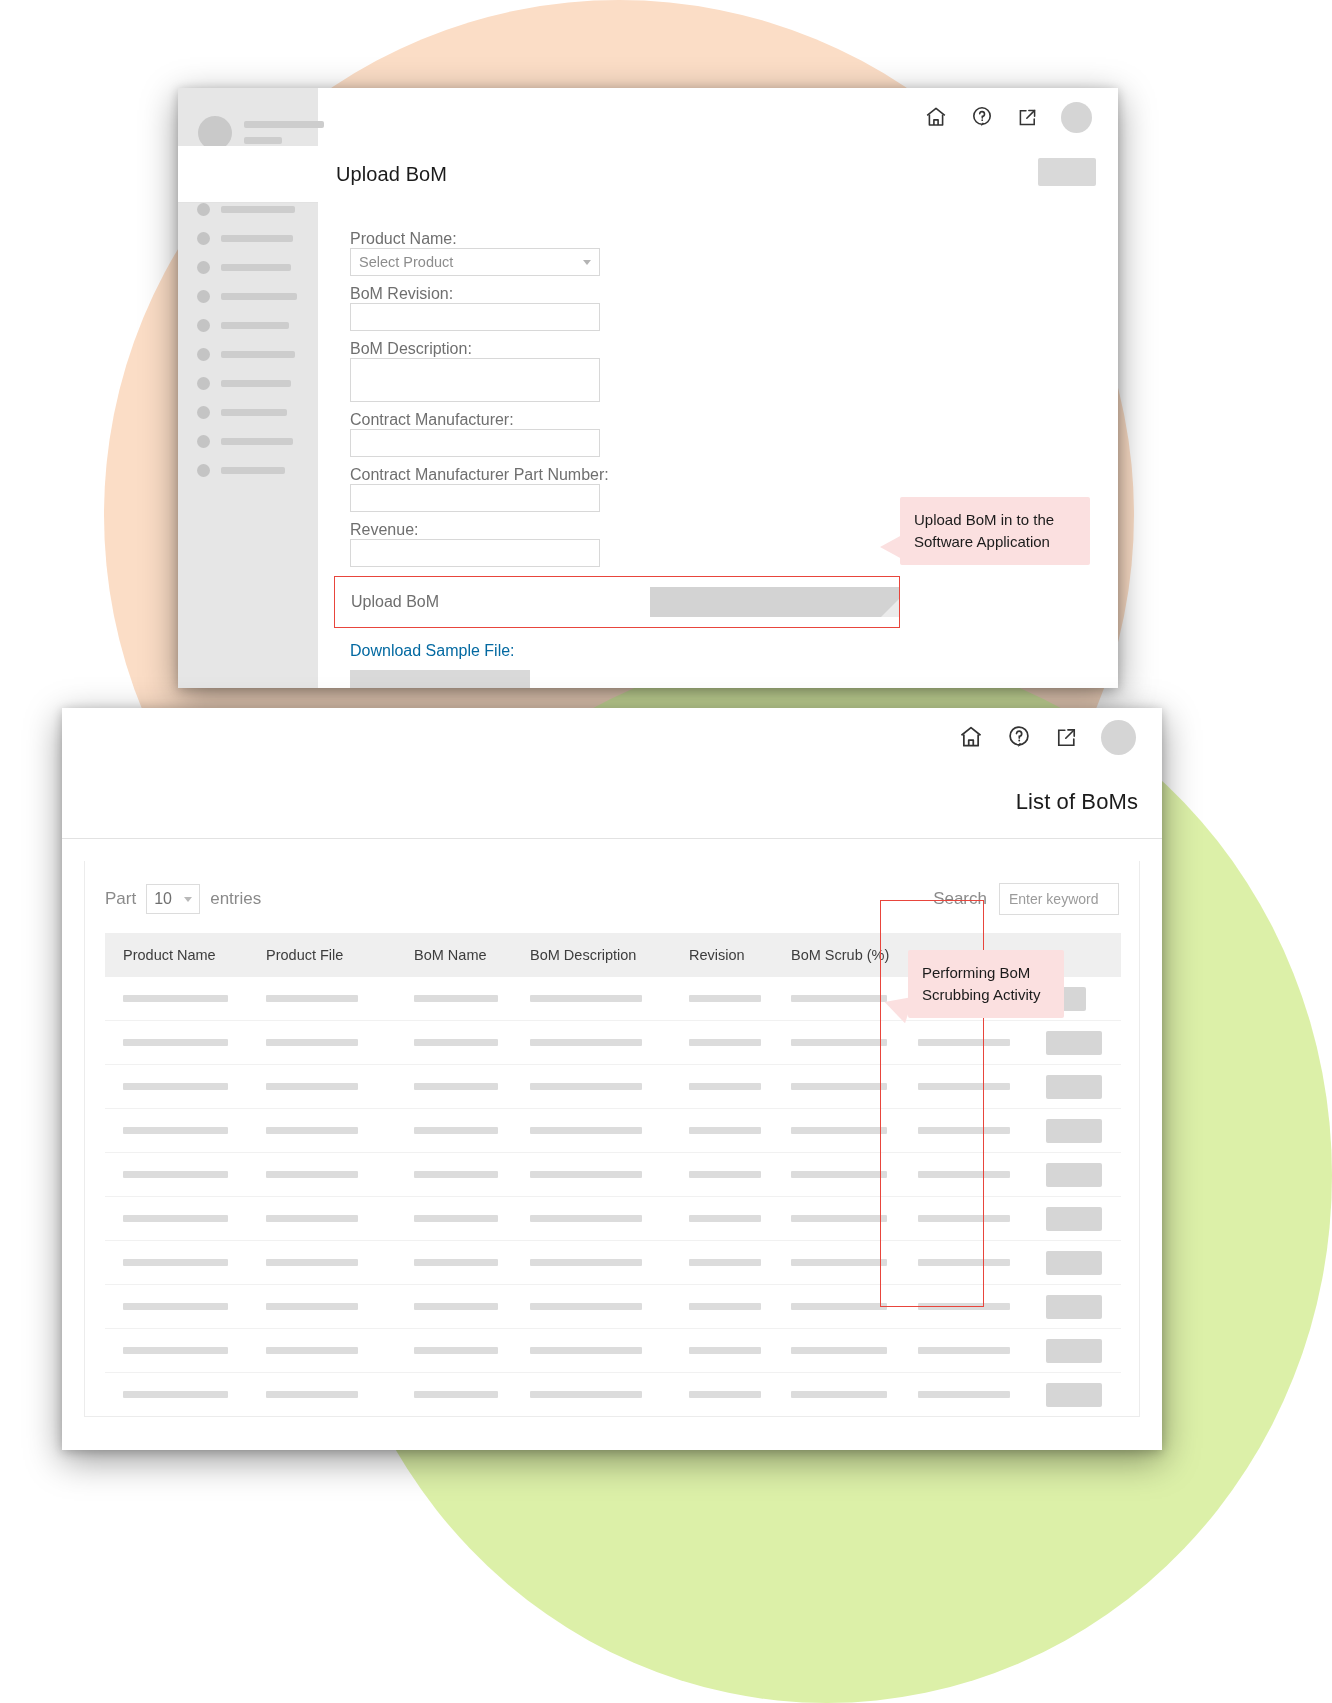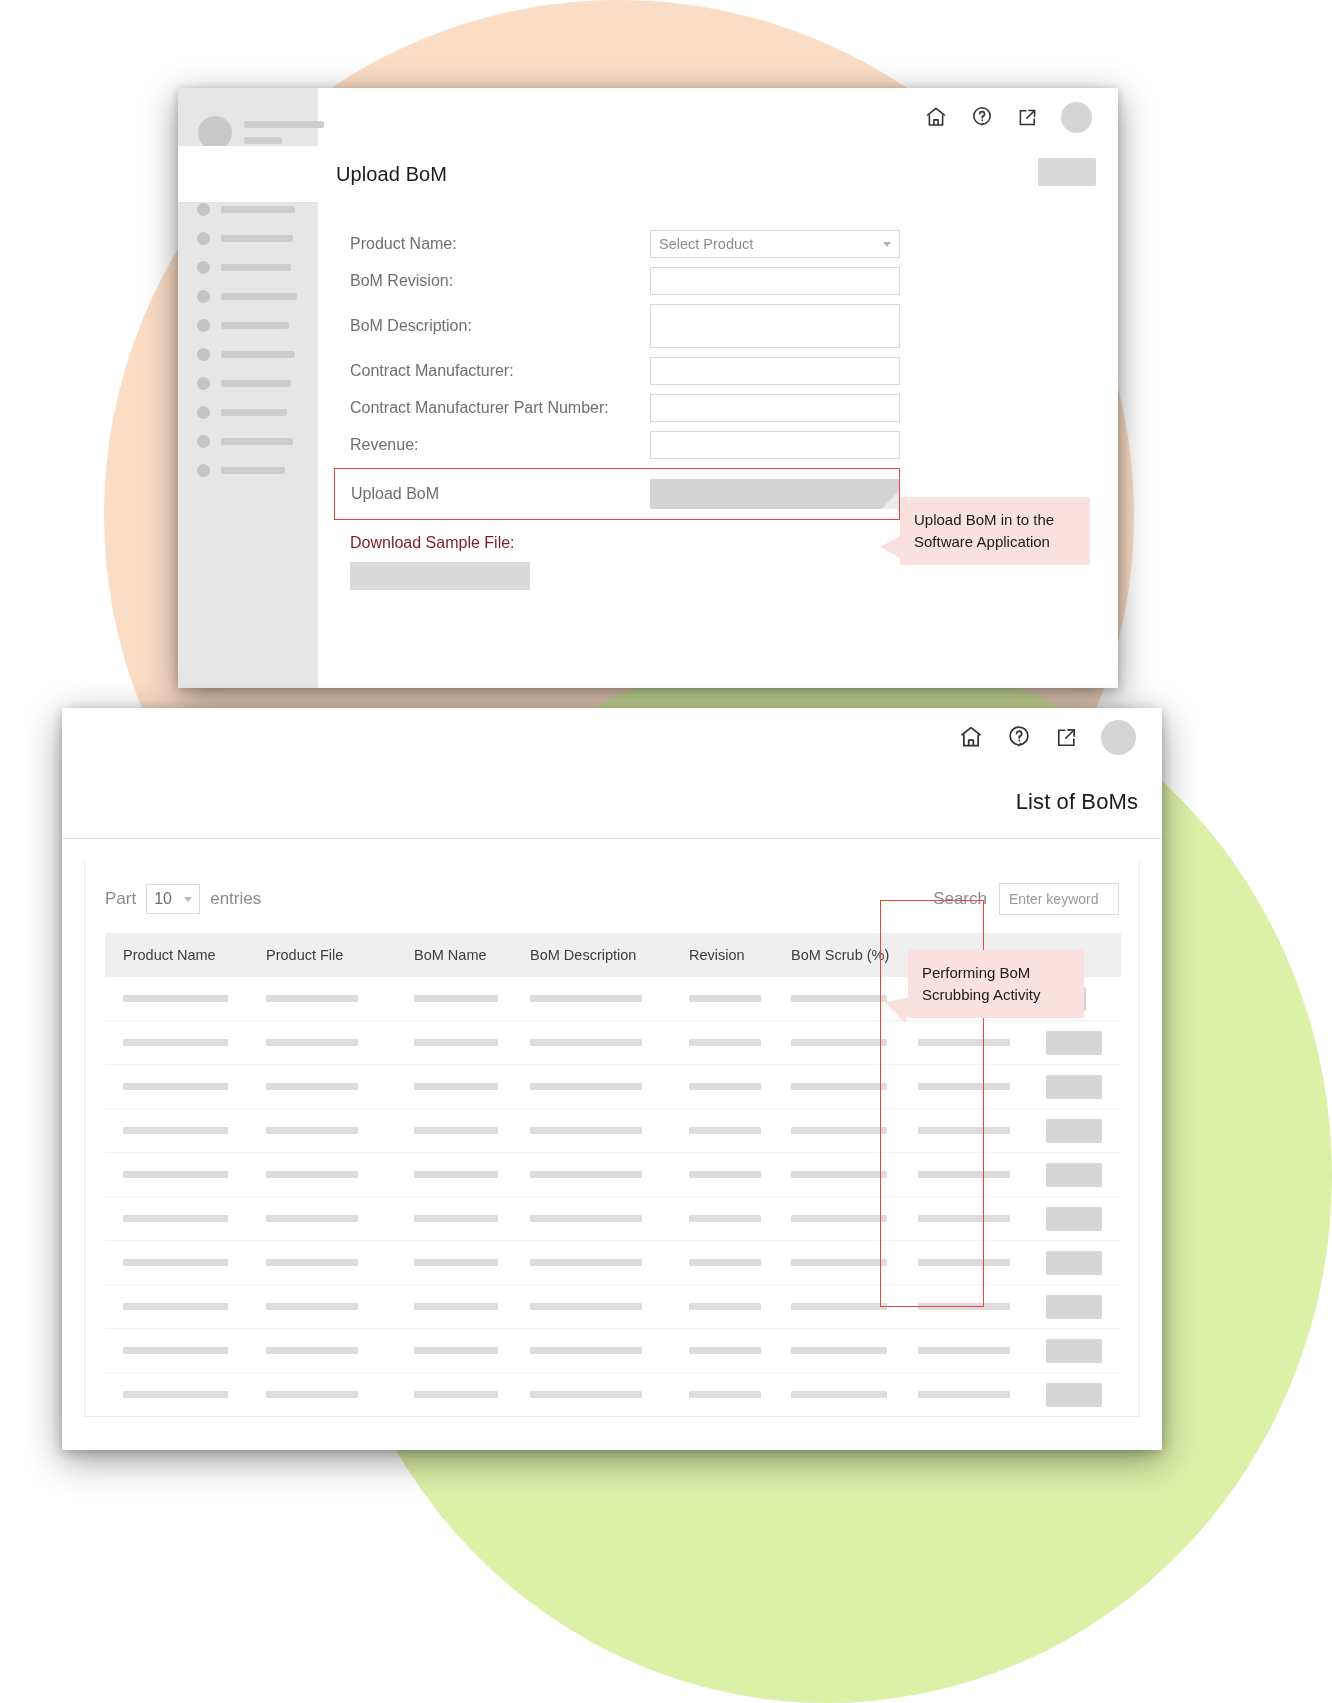--- a/index.html
+++ b/index.html
@@ -76,21 +76,21 @@
   .sb-item{position:absolute;left:19px;display:flex;align-items:center;}
   .sb-dot{width:13px;height:13px;border-radius:50%;background:#c4c4c4;}
   .sb-bar{height:7px;background:#cdcdcd;border-radius:2px;margin-left:11px;}
 
   
   .form-area{
     position:absolute;left:140px;top:114px;right:0;bottom:0;
     background:#fff;
   }
   .form-inner{padding:28px 0 0 32px;}
-  .form-row{display:flex;align-items:center;margin-bottom:9px;}
+  .form-row{display:flex;align-items:flex-start;margin-bottom:9px;flex-direction:column;}
   .form-label{
     width:300px;font-size:16px;color:#6f6f6f;font-weight:400;
   }
   .form-field{
     width:250px;height:28px;border:1px solid #d8d8d8;background:#fff;
     box-sizing:border-box;display:flex;align-items:center;
     padding:0 8px;font-size:14.5px;color:#8d8d8d;position:relative;
   }
   .form-field.tall{height:44px;align-items:flex-start;padding-top:6px;}
   .caret{
@@ -105,40 +105,40 @@
   }
   .upload-row .form-label{width:300px;}
   .upload-box{
     width:250px;height:30px;background:#d3d3d3;position:relative;overflow:hidden;
   }
   .upload-box:after{
     content:"";position:absolute;right:0;bottom:0;
     border-bottom:18px solid #fff;border-left:18px solid transparent;
     opacity:.55;
   }
-  .dl-label{font-size:16px;color:#7f1d1d;margin:14px 0 10px 0;}
+  .dl-label{font-size:16px;color:#0369a1;margin:14px 0 10px 0;}
   .dl-chip{width:180px;height:28px;background:#d9d9d9;}
 
   
   .callout{
     position:absolute;background:#fbe0e0;color:#1b1b1b;
     font-size:15px;line-height:22px;padding:12px 14px;box-sizing:border-box;
     border-radius:2px;z-index:40;
   }
   .callout .tail{
     position:absolute;width:0;height:0;
   }
   #callout-upload{left:900px;top:497px;width:190px;}
   #callout-upload .tail{
     left:-20px;bottom:6px;
     border-top:12px solid transparent;
     border-bottom:12px solid transparent;
     border-right:22px solid #fbe0e0;
   }
-  #callout-scrub{left:908px;top:950px;width:176px;}
+  #callout-scrub{left:908px;top:950px;width:156px;}
   #callout-scrub .tail{
     left:-24px;bottom:-2px;
     border-top:14px solid transparent;
     border-bottom:14px solid transparent;
     border-right:26px solid #fbe0e0;
     transform:rotate(18deg);
   }
 
   
   .list-body{padding:0 22px;}

